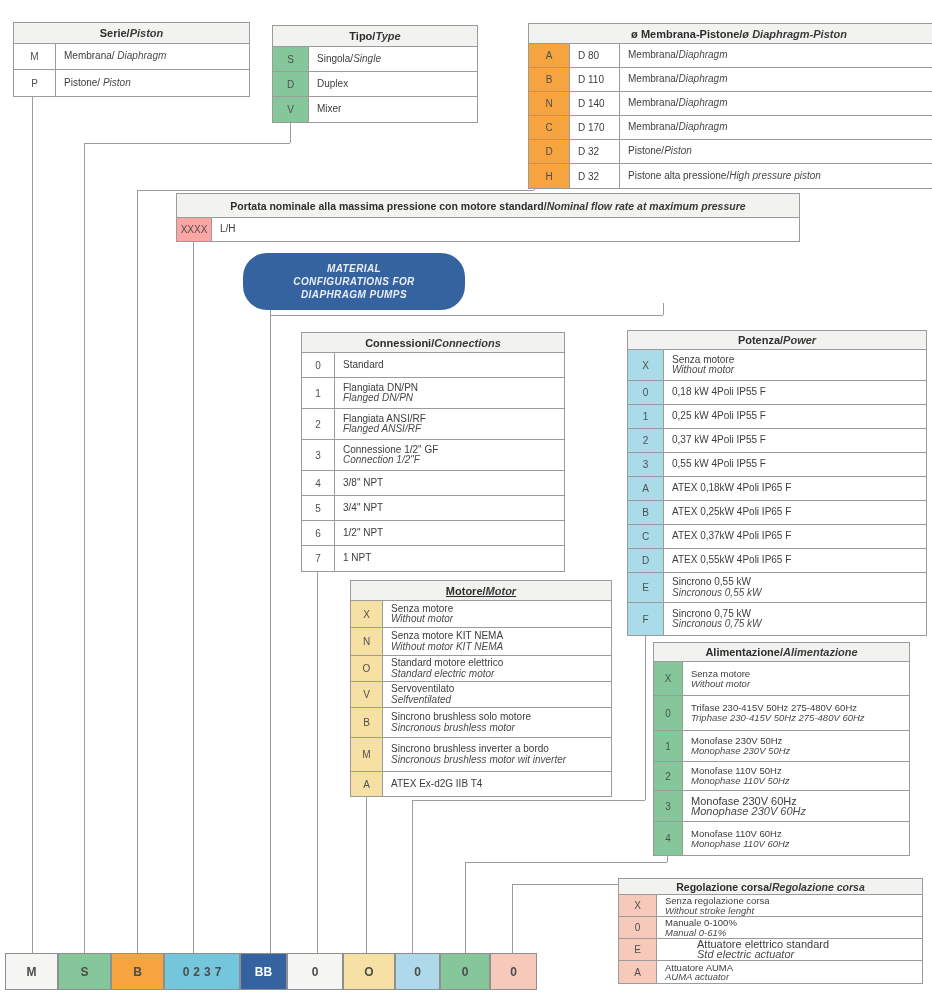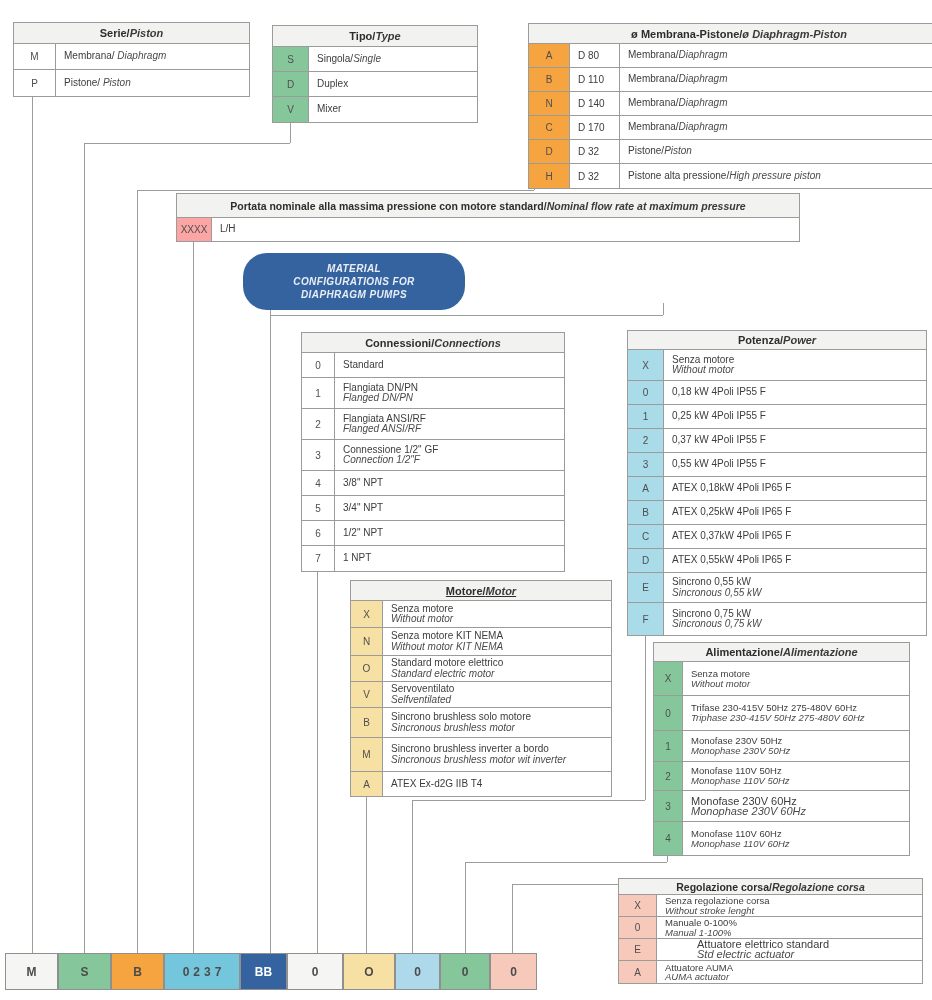--- a/index.html
+++ b/index.html
@@ -506,21 +506,21 @@
           <div class="tline"><span class="seg-it">Senza regolazione corsa</span></div>
           <div class="tline"><span class="seg-en">Without stroke lenght</span></div>
         </div>
       </div>
       <div class="trow" style="height: 22px;">
         <div class="tcode" style="width: 38px; background: rgb(247, 201, 186);">
           <span>0</span>
         </div>
         <div class="tdesc" style="font-size: 9.5px; line-height: 9.5px;">
           <div class="tline"><span class="seg-it">Manuale 0-100%</span></div>
-          <div class="tline"><span class="seg-en">Manual 1-100%</span></div>
+          <div class="tline"><span class="seg-en">Manual 0-61%</span></div>
         </div>
       </div>
       <div class="trow" style="height: 22px;">
         <div class="tcode" style="width: 38px; background: rgb(247, 201, 186);">
           <span>E</span>
         </div>
         <div class="tdesc" style="font-size: 11px; line-height: 9.5px; margin-left: 32px;">
           <div class="tline"><span class="seg-it">Attuatore elettrico standard</span></div>
           <div class="tline"><span class="seg-en">Std electric actuator</span></div>
         </div>

